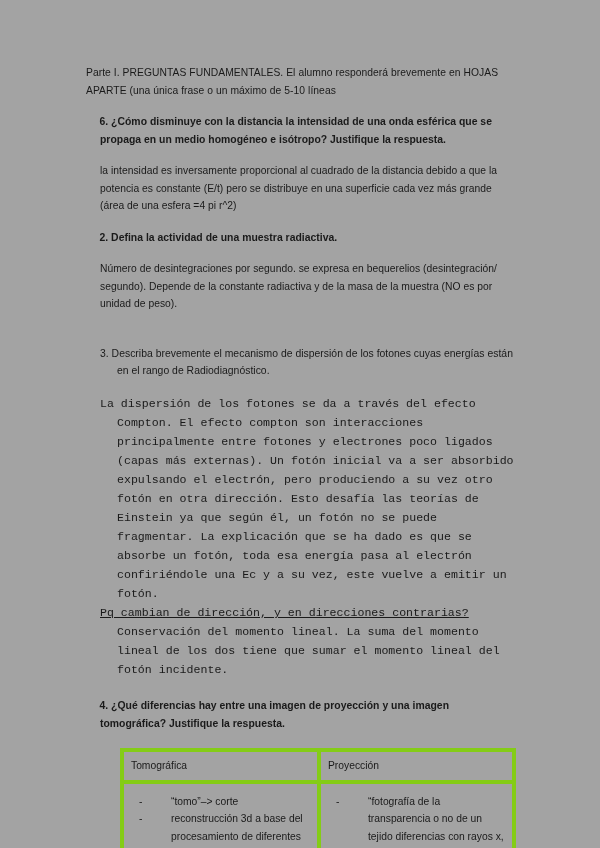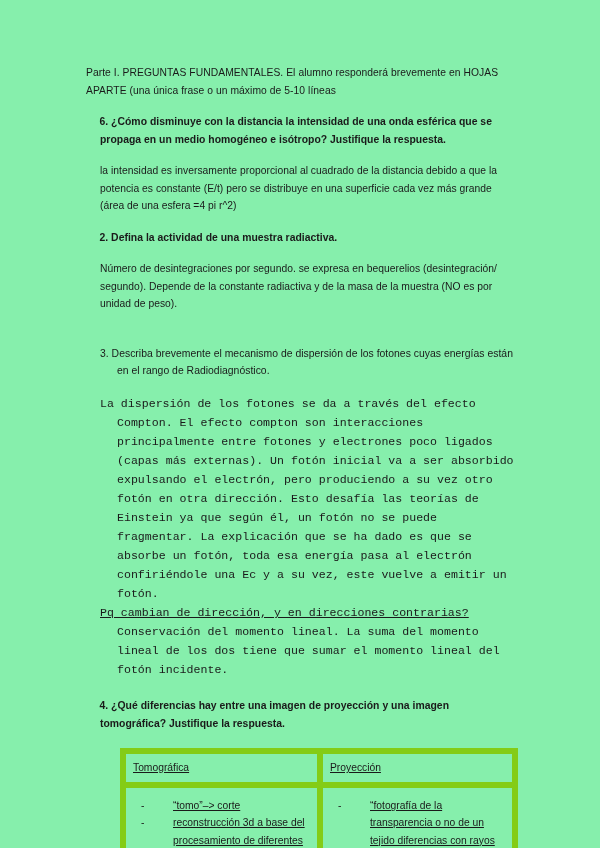--- a/index.html
+++ b/index.html
@@ -11,21 +11,21 @@
     width: 600px;
     height: 848px;
     font-family: "Liberation Sans", sans-serif;
     color: #1a1a1a;
     overflow: hidden;
   }
   .page {
     position: relative;
     width: 600px;
     height: 848px;
-    background: #86efac;
+    background: #a3a3a3;
     box-sizing: border-box;
   }
   .content {
     position: absolute;
     left: 86px;
     top: 64px;
     width: 428px;
   }
 
   
@@ -81,28 +81,27 @@
   .tbl-wrap {
     margin-top: 16px;
     padding-left: 34px;
   }
   table.cmp {
     border-collapse: collapse;
     width: 392px;
     table-layout: fixed;
   }
   table.cmp th, table.cmp td {
-    border: 6px solid #84cc16;
+    border: 4px solid #84cc16;
     vertical-align: top;
     padding: 5px 7px 7px 7px;
     font-size: 10.3px;
     line-height: 17.2px;
     font-weight: normal;
     text-align: left;
-    text-decoration: underline;
   }
   table.cmp th {
     padding-bottom: 5px;
     height: 18px;
   }
   table.cmp col.c1 { width: 197px; }
   table.cmp col.c2 { width: 195px; }
   .dashlist {
     list-style: none;
     margin: 0;

